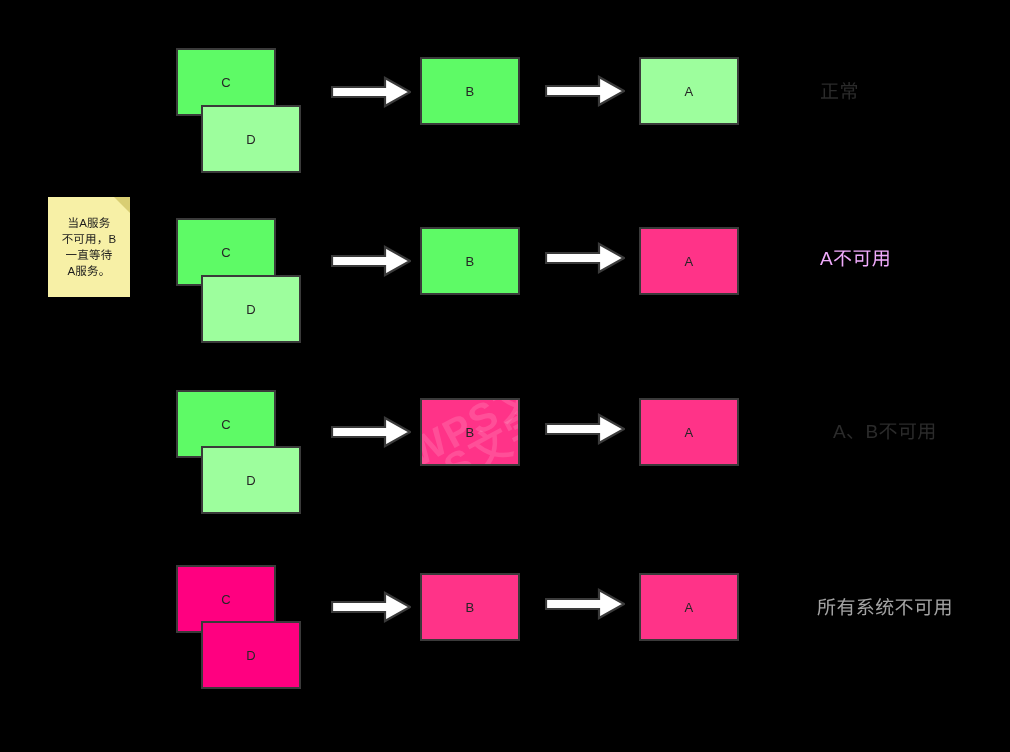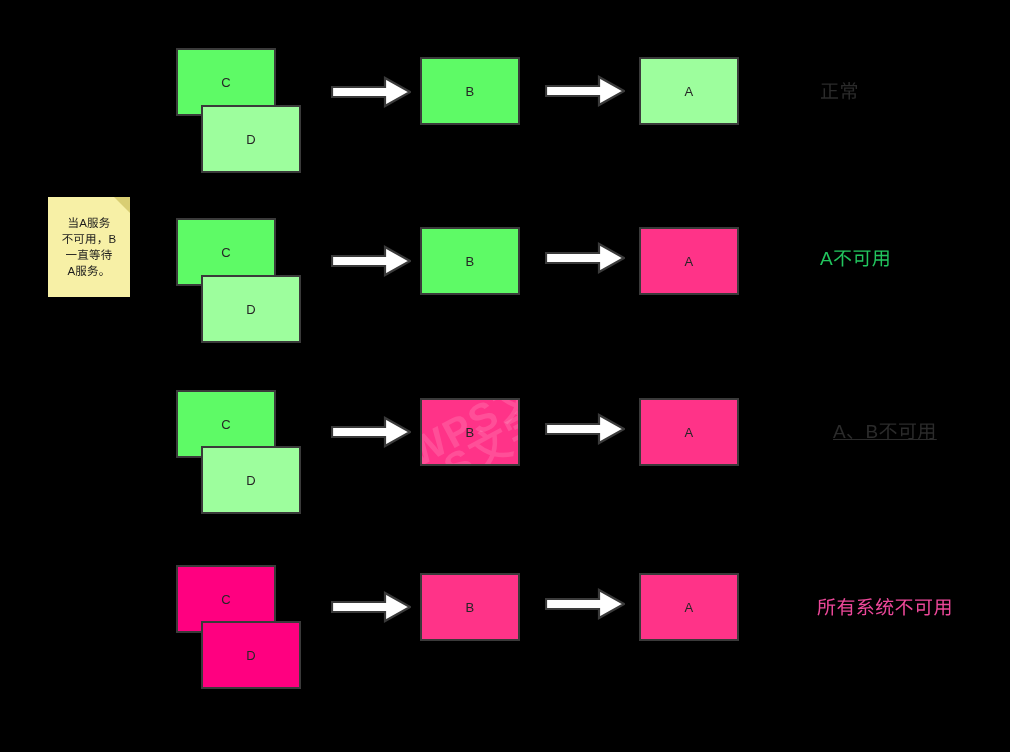--- a/index.html
+++ b/index.html
@@ -163,21 +163,21 @@
     </div>
     <div class="node" style="left: 201px; top: 275px; width: 100px; height: 68px; background: rgb(157, 254, 157); z-index: 11; border-color: rgb(58, 58, 58);">
       <span class="node-label">D</span>
     </div>
     <div class="node" style="left: 420px; top: 227px; width: 100px; height: 68px; background: rgb(94, 250, 102); z-index: 12; border-color: rgb(58, 58, 58);">
       <span class="node-label">B</span>
     </div>
     <div class="node" style="left: 639px; top: 227px; width: 100px; height: 68px; background: rgb(255, 51, 136); z-index: 13; border-color: rgb(58, 58, 58);">
       <span class="node-label">A</span>
     </div>
-    <div class="status-label" style="left: 820px; top: 249px; color: #22c55e;">A不可用</div>
+    <div class="status-label" style="left: 820px; top: 249px; color: #f0abfc;">A不可用</div>
     <div class="arrow" style="left: 331px; top: 416px; width: 80px; height: 32px;">
       <svg width="80" height="32" viewBox="0 0 80 32">
         <path d="M1,11 L54,11 L54,2 L79,16 L54,30 L54,21 L1,21 Z" fill="#FFFFFF" stroke="#3A3A3A" stroke-width="2.2" stroke-linejoin="miter"></path>
       </svg>
     </div>
     <div class="arrow" style="left: 545px; top: 413px; width: 80px; height: 32px;">
       <svg width="80" height="32" viewBox="0 0 80 32">
         <path d="M1,11 L54,11 L54,2 L79,16 L54,30 L54,21 L1,21 Z" fill="#FFFFFF" stroke="#3A3A3A" stroke-width="2.2" stroke-linejoin="miter"></path>
       </svg>
     </div>
@@ -188,21 +188,21 @@
       <span class="node-label">D</span>
     </div>
     <div class="node" style="left: 420px; top: 398px; width: 100px; height: 68px; background: rgb(255, 51, 136); z-index: 12; border-color: rgb(58, 58, 58);">
       <div class="watermark" style="left: -22px; top: -14px;">WPS文字</div>
       <div class="watermark" style="left: -46px; top: 34px;">WPS文字</div>
       <span class="node-label">B</span>
     </div>
     <div class="node" style="left: 639px; top: 398px; width: 100px; height: 68px; background: rgb(255, 51, 136); z-index: 13; border-color: rgb(58, 58, 58);">
       <span class="node-label">A</span>
     </div>
-    <div class="status-label" style="left: 833px; top: 422px; color: rgb(43, 43, 43); text-decoration: underline;">A、B不可用</div>
+    <div class="status-label" style="left: 833px; top: 422px; color: rgb(43, 43, 43);">A、B不可用</div>
     <div class="arrow" style="left: 331px; top: 591px; width: 80px; height: 32px;">
       <svg width="80" height="32" viewBox="0 0 80 32">
         <path d="M1,11 L54,11 L54,2 L79,16 L54,30 L54,21 L1,21 Z" fill="#FFFFFF" stroke="#3A3A3A" stroke-width="2.2" stroke-linejoin="miter"></path>
       </svg>
     </div>
     <div class="arrow" style="left: 545px; top: 588px; width: 80px; height: 32px;">
       <svg width="80" height="32" viewBox="0 0 80 32">
         <path d="M1,11 L54,11 L54,2 L79,16 L54,30 L54,21 L1,21 Z" fill="#FFFFFF" stroke="#3A3A3A" stroke-width="2.2" stroke-linejoin="miter"></path>
       </svg>
     </div>
@@ -211,14 +211,14 @@
     </div>
     <div class="node" style="left: 201px; top: 621px; width: 100px; height: 68px; background: rgb(255, 0, 128); z-index: 11; border-color: rgb(58, 58, 58);">
       <span class="node-label">D</span>
     </div>
     <div class="node" style="left: 420px; top: 573px; width: 100px; height: 68px; background: rgb(255, 51, 136); z-index: 12; border-color: rgb(58, 58, 58);">
       <span class="node-label">B</span>
     </div>
     <div class="node" style="left: 639px; top: 573px; width: 100px; height: 68px; background: rgb(255, 51, 136); z-index: 13; border-color: rgb(58, 58, 58);">
       <span class="node-label">A</span>
     </div>
-    <div class="status-label" style="left: 817px; top: 598px; color: #ec4899;">所有系统不可用</div>
+    <div class="status-label" style="left: 817px; top: 598px; color: #a3a3a3;">所有系统不可用</div>
   </div>
 
 </body></html>

